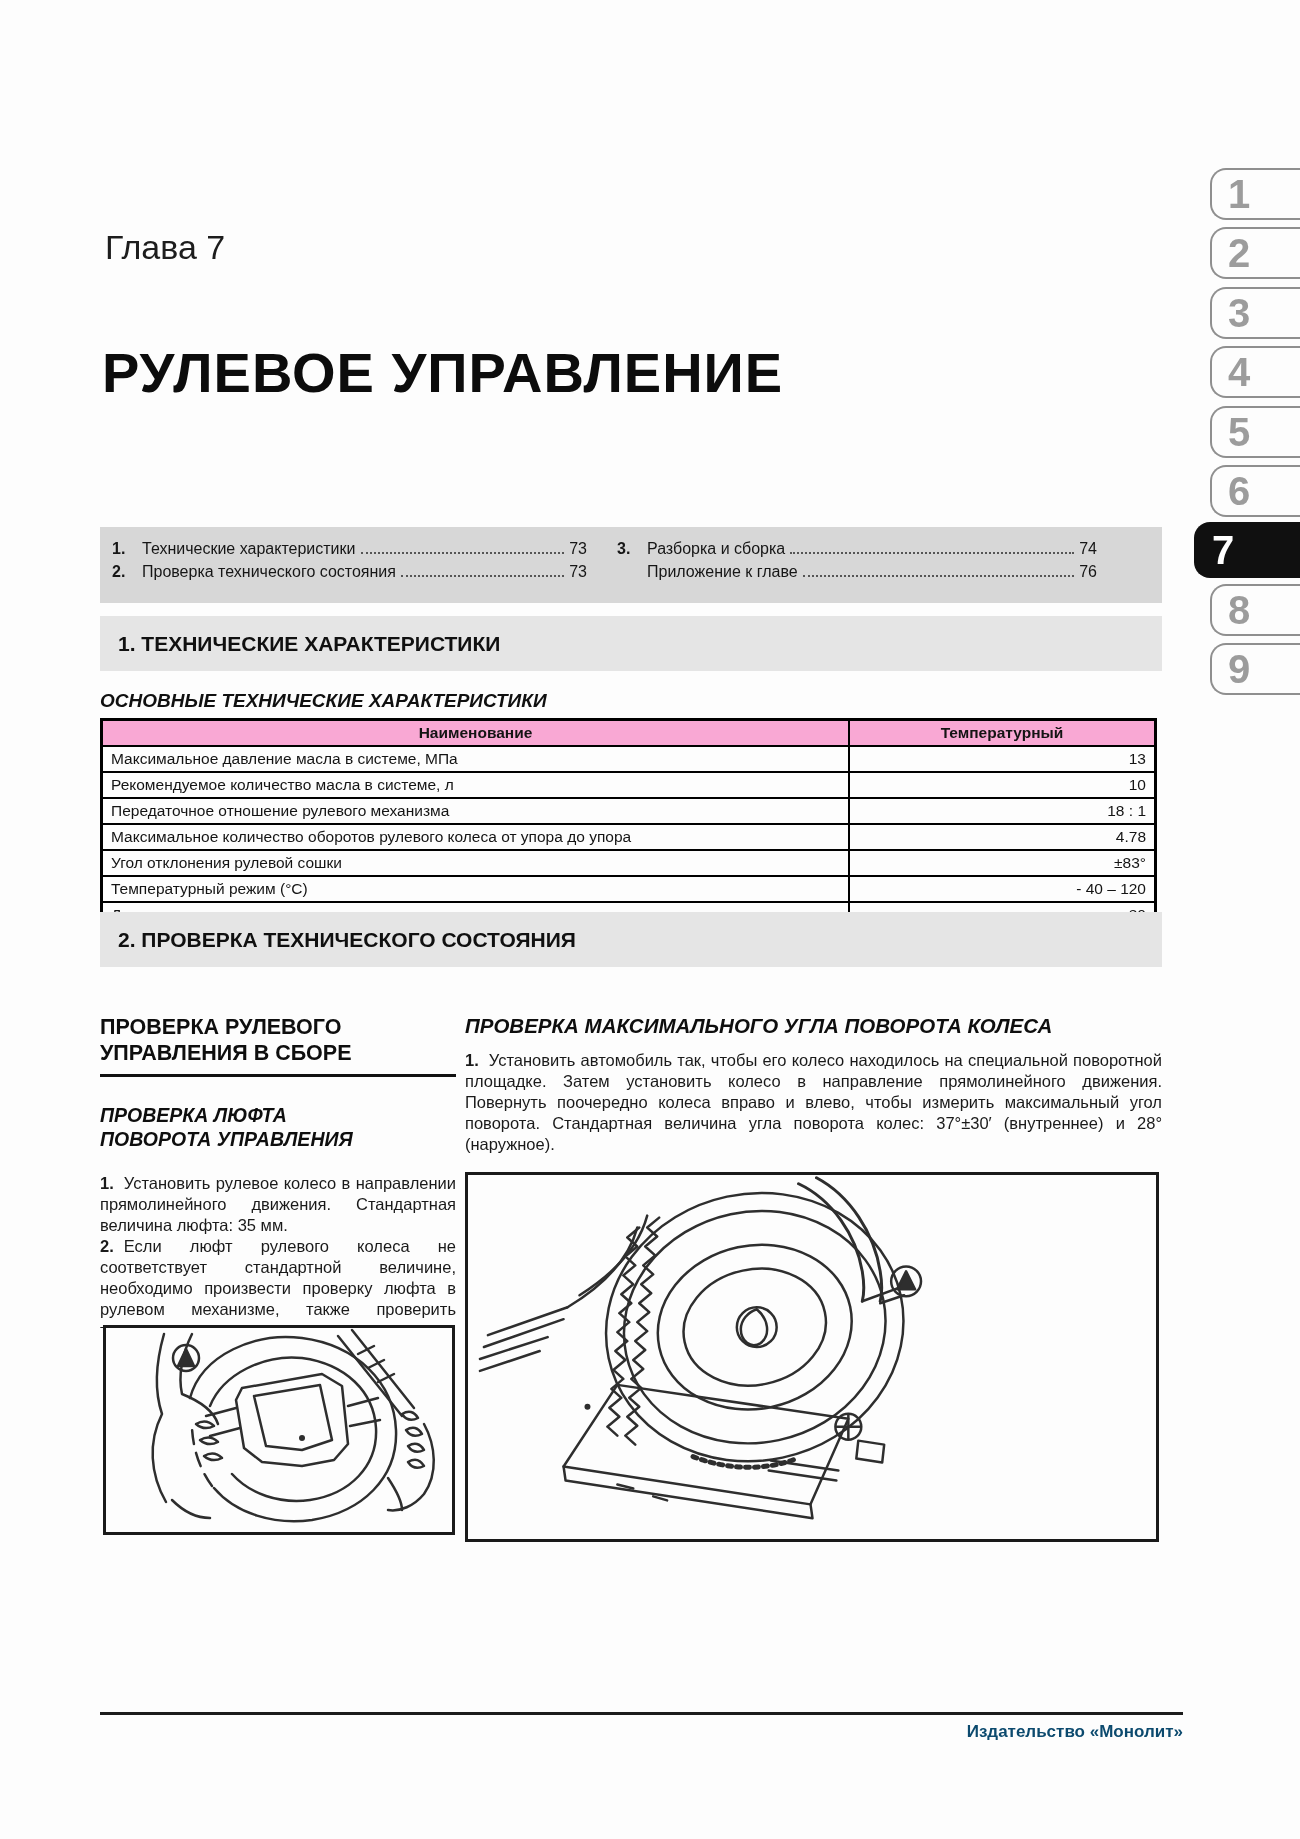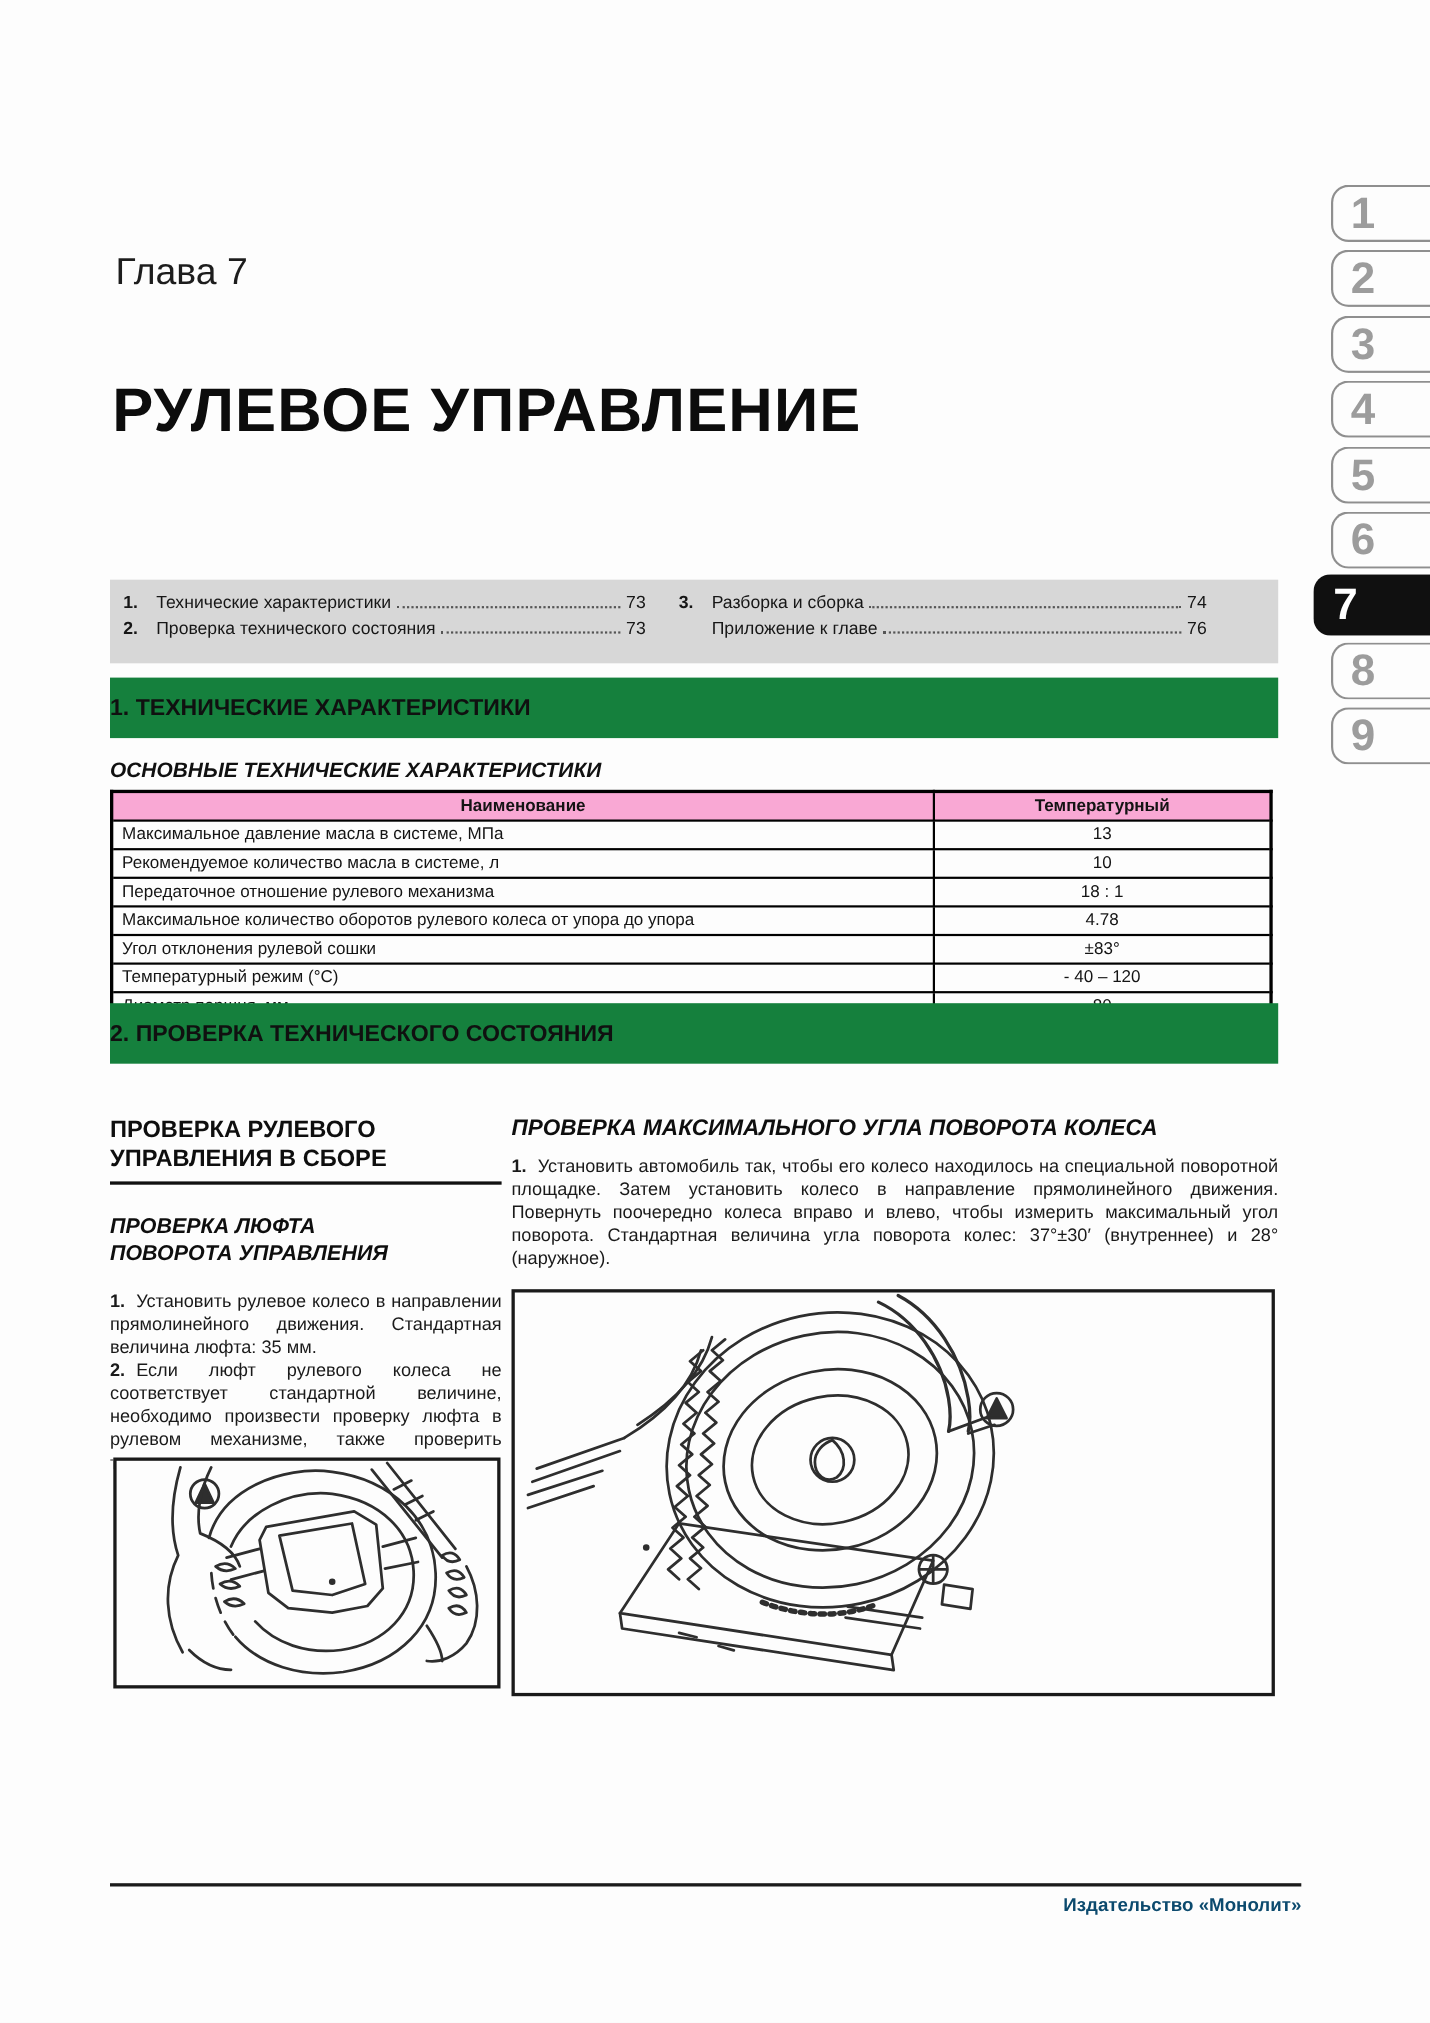--- a/index.html
+++ b/index.html
@@ -41,37 +41,37 @@
   .toc-col.c1{width:475px;}
   .toc-col.c2{width:480px;}
   .toc-row{display:flex;align-items:baseline;}
   .toc-num{font-weight:bold;width:30px;flex:none;}
   .toc-label{white-space:nowrap;}
   .leader{flex:1;border-bottom:2px dotted #555;margin:0 5px 3px 5px;min-width:20px;}
   .toc-page{flex:none;}
   
   .section-bar{
     position:absolute;left:100px;width:1062px;height:55px;
-    background:#15803d;display:flex;align-items:center;
-    box-sizing:border-box;
+    background:#e5e5e5;display:flex;align-items:center;
+    padding-left:18px;box-sizing:border-box;
     font-size:21px;font-weight:bold;color:#101010;
   }
   .bar1{top:616px;}
   .bar2{top:912px;}
   .sub-italic{font-weight:bold;font-style:italic;color:#101010;}
   .subheading1{position:absolute;left:100px;top:690px;font-size:19px;}
   
   .spec-table{
     position:absolute;left:100px;top:718px;width:1057px;
     border-collapse:collapse;font-size:15.5px;color:#141414;
     border:3px solid #000;
   }
   .spec-table th,.spec-table td{border:2px solid #000;height:24px;padding:0 8px;}
   .spec-table th{background:#f9a8d4;font-weight:bold;text-align:center;}
-  .spec-table td.val{text-align:center;width:288px;}
+  .spec-table td.val{text-align:right;width:288px;}
   
   .leftcol{position:absolute;left:100px;top:1014px;width:356px;}
   .rightcol{position:absolute;left:465px;top:1014px;width:697px;}
   .col-heading{font-size:21.5px;font-weight:bold;line-height:26px;max-width:310px;color:#0e0e0e;}
   .heading-rule{height:3px;background:#111;margin-top:8px;width:356px;}
   .col-subheading{font-size:19.5px;font-weight:bold;font-style:italic;line-height:24px;max-width:268px;margin-top:26px;color:#0e0e0e;}
   .rightcol .col-heading-italic{font-size:20.5px;font-weight:bold;font-style:italic;color:#0e0e0e;}
   .step{margin:0;font-size:16.5px;line-height:21px;text-align:justify;color:#1a1a1a;}
   .leftcol .steps{margin-top:22px;}
   .rightcol .steps{margin-top:12px;}

